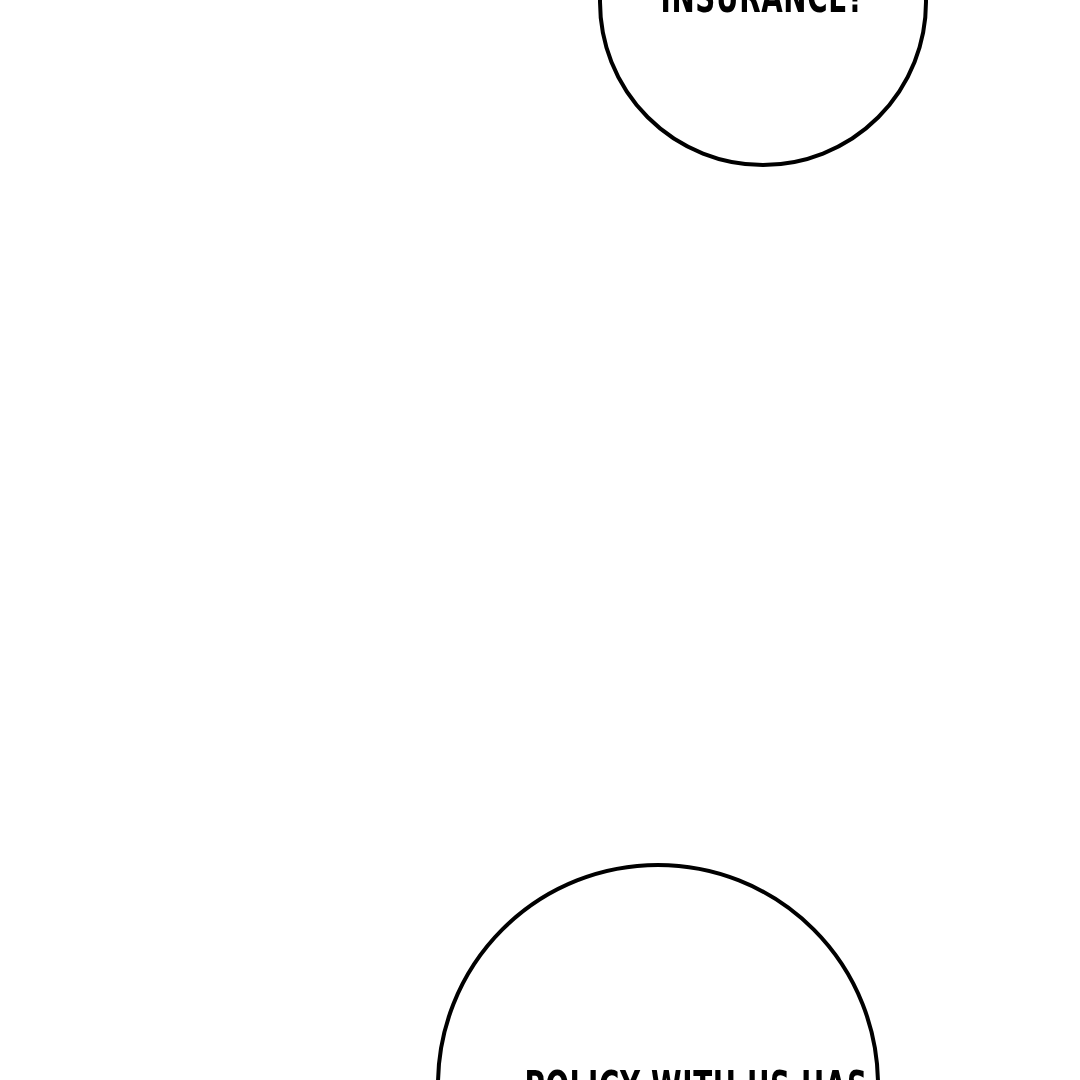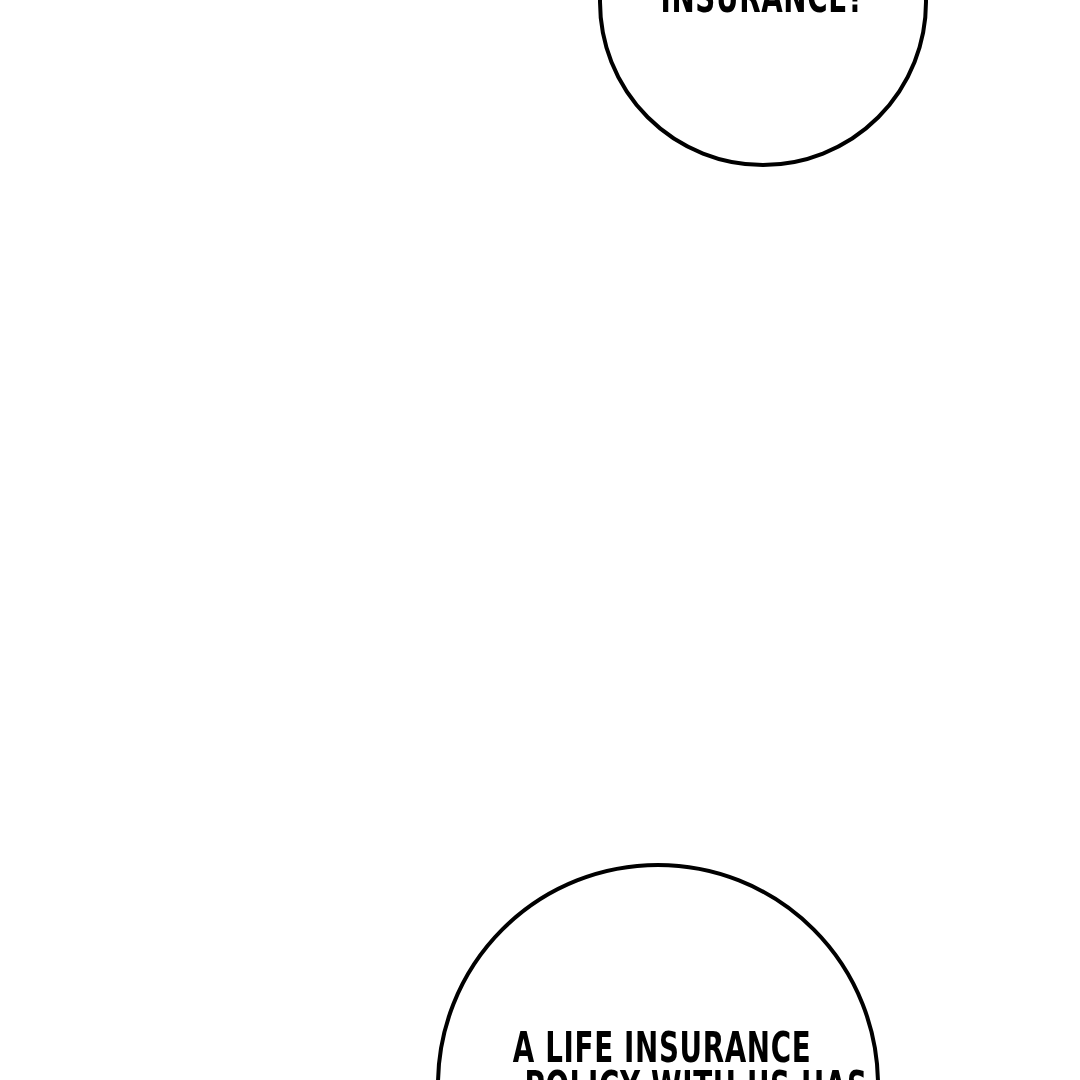--- a/index.html
+++ b/index.html
@@ -61,21 +61,18 @@
 <div class="canvas">
 
   <div class="bubble bubble-top"></div>
 
   <div class="speech-line line-top">
     <span>INSURANCE?</span>
   </div>
 
   <div class="bubble bubble-bottom"></div>
 
-  <div class="speech-line line-b1">
-    <span>A LIFE INSURANCE</span>
-  </div>
 
   <div class="speech-line line-b2">
     <span>POLICY WITH US HAS</span>
   </div>
 
 </div>
 
 </body></html>

